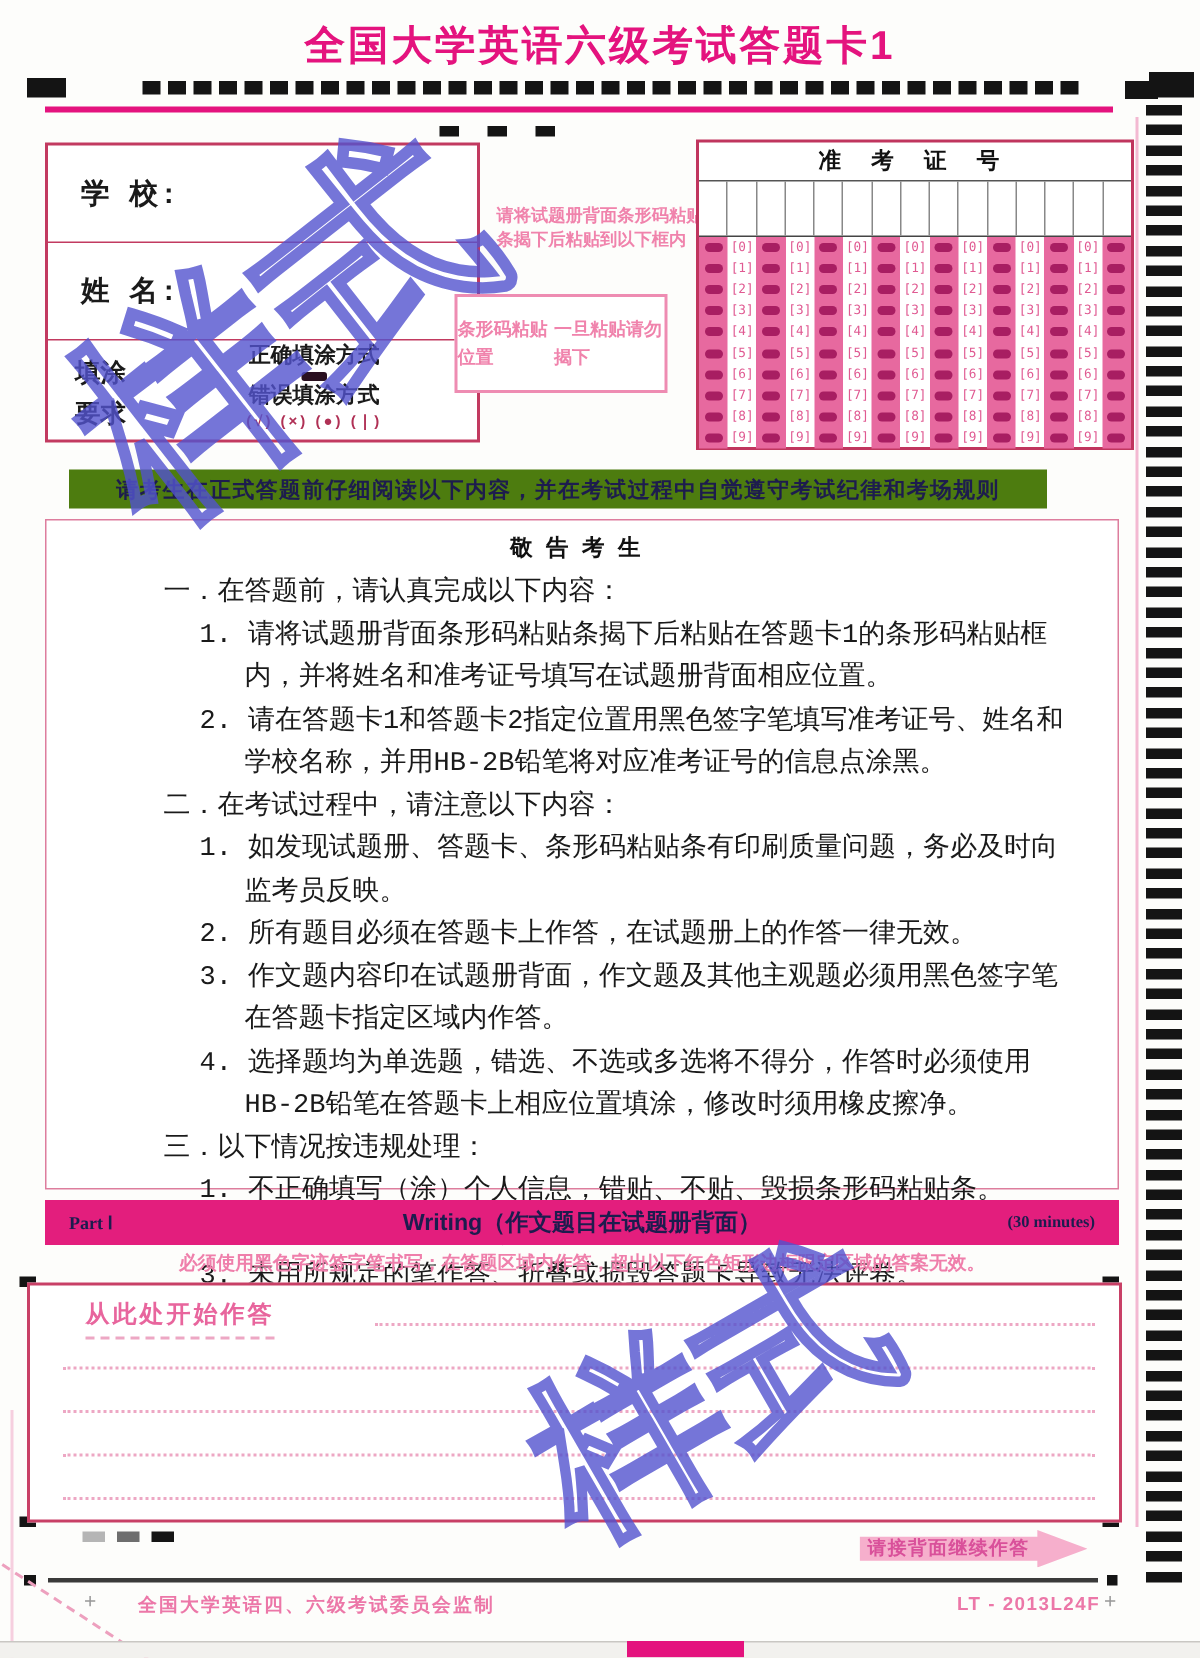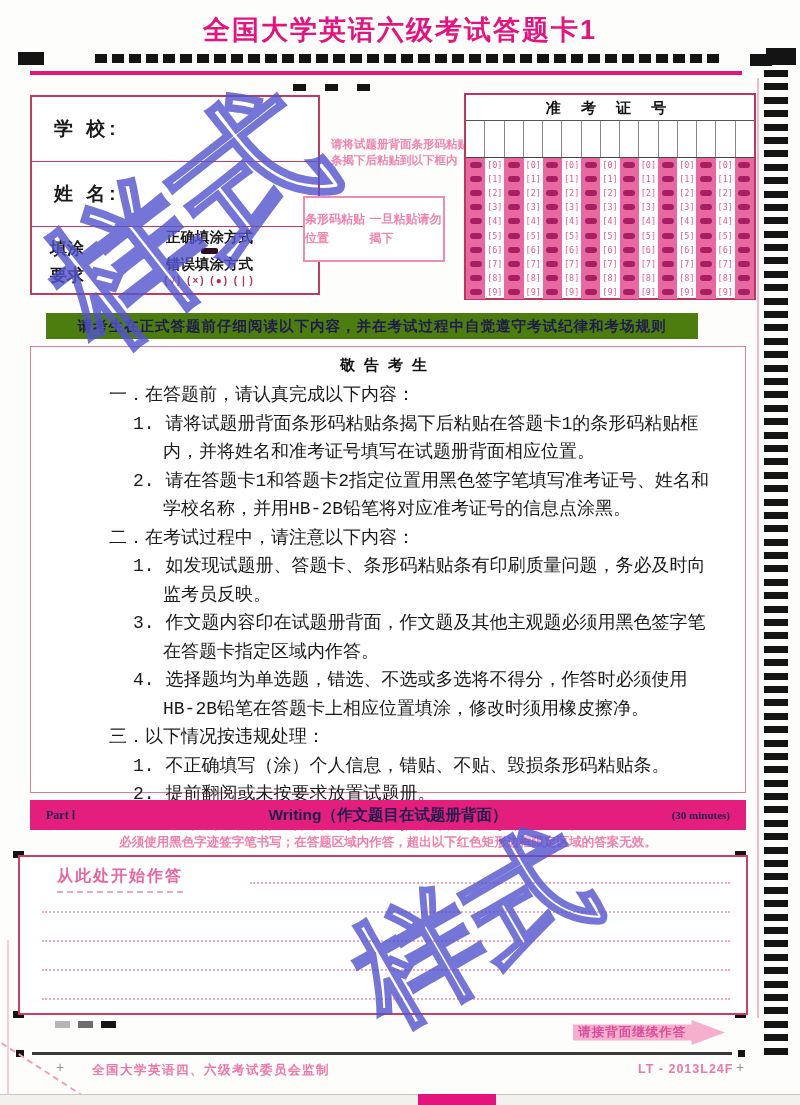--- a/index.html
+++ b/index.html
@@ -771,20 +771,21 @@
   <div class="noticebar">请考生在正式答题前仔细阅读以下内容，并在考试过程中自觉遵守考试纪律和考场规则</div>
 
   <div class="mainbox">
     <div class="mb-title">敬告考生</div>
     <div class="mb-body" id="notice-body">
         <p class="l1">一．在答题前，请认真完成以下内容：</p>
         <p class="l2">1. 请将试题册背面条形码粘贴条揭下后粘贴在答题卡1的条形码粘贴框内，并将姓名和准考证号填写在试题册背面相应位置。</p>
         <p class="l2">2. 请在答题卡1和答题卡2指定位置用黑色签字笔填写准考证号、姓名和学校名称，并用HB-2B铅笔将对应准考证号的信息点涂黑。</p>
         <p class="l1">二．在考试过程中，请注意以下内容：</p>
         <p class="l2">1. 如发现试题册、答题卡、条形码粘贴条有印刷质量问题，务必及时向监考员反映。</p>
+        <p class="l2">2. 所有题目必须在答题卡上作答，在试题册上的作答一律无效。</p>
         <p class="l2">3. 作文题内容印在试题册背面，作文题及其他主观题必须用黑色签字笔在答题卡指定区域内作答。</p>
         <p class="l2">4. 选择题均为单选题，错选、不选或多选将不得分，作答时必须使用HB-2B铅笔在答题卡上相应位置填涂，修改时须用橡皮擦净。</p>
         <p class="l1">三．以下情况按违规处理：</p>
         <p class="l2">1. 不正确填写（涂）个人信息，错贴、不贴、毁损条形码粘贴条。</p>
         <p class="l2">2. 提前翻阅或未按要求放置试题册。</p>
         <p class="l2">3. 未用所规定的笔作答、折叠或损毁答题卡导致无法评卷。</p>
       </div>
   </div>
 
   <div class="partbar">

